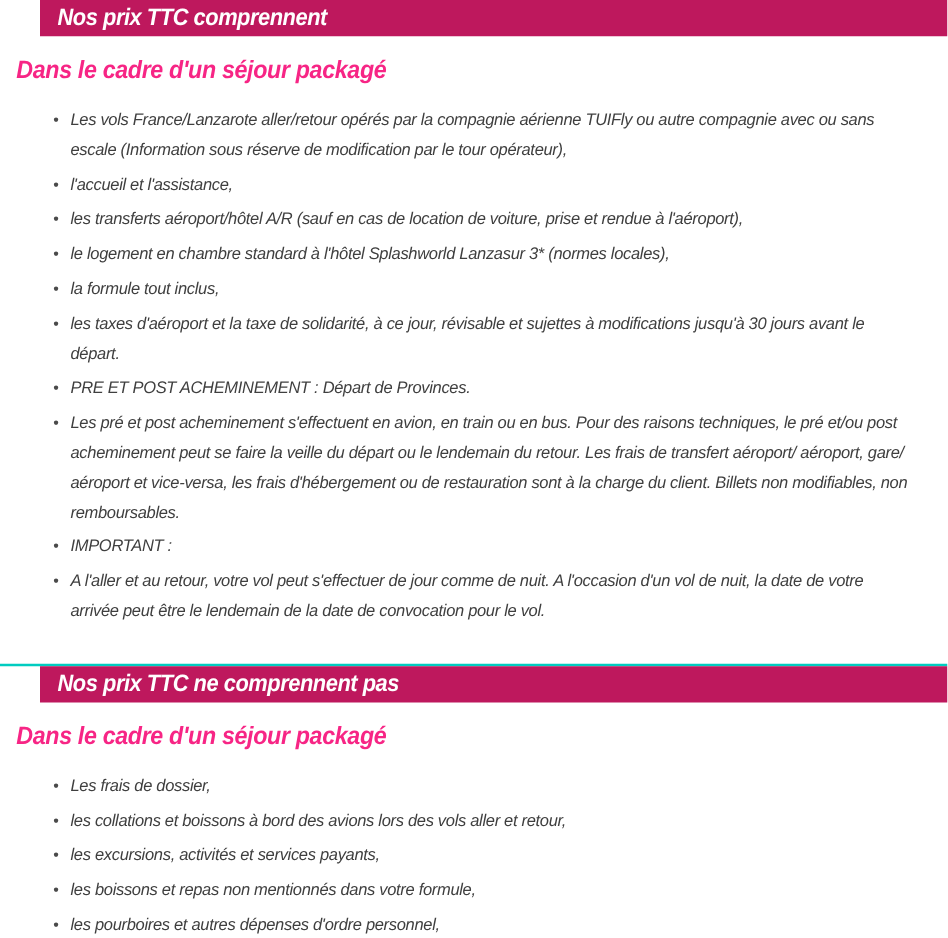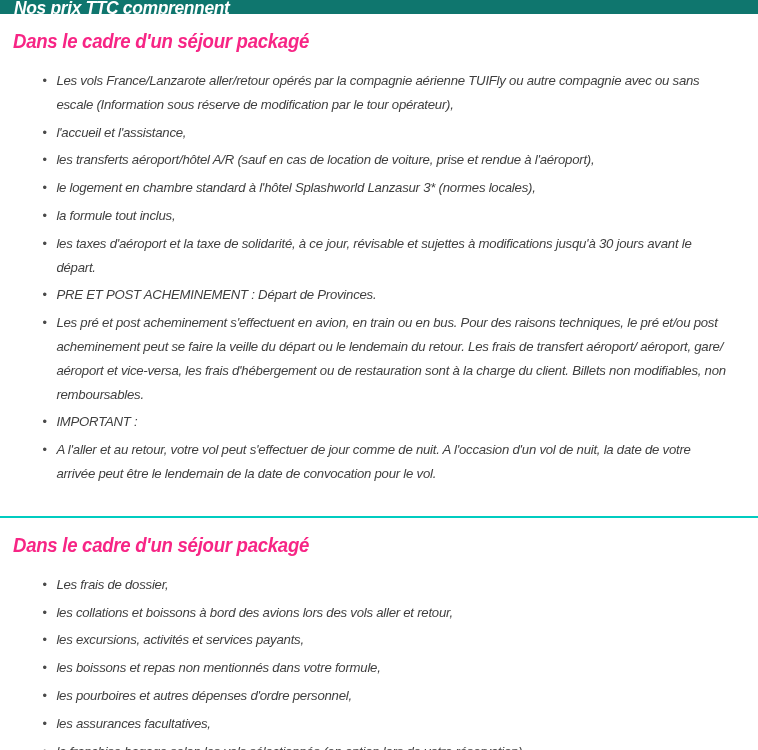--- a/index.html
+++ b/index.html
@@ -14,26 +14,27 @@
     font-family: "Liberation Sans", sans-serif;
     color: #3a3a3a;
   }
   .page {
     width: 758px;
     position: relative;
   }
 
   
   .section-banner {
-    background: #0f766e;
-    height: 14px;
+    background: #be185d;
+    height: 29px;
     display: flex;
     align-items: center;
     padding-left: 14px;
     box-sizing: border-box;
+    margin-left: 32px;
   }
   .section-banner .banner-title {
     color: #ffffff;
     font-family: "Liberation Sans", sans-serif;
     font-style: italic;
     font-weight: bold;
     font-size: 19px;
     letter-spacing: -0.4px;
     transform: scaleX(0.92);
     transform-origin: left center;
@@ -118,20 +119,23 @@
       <li>PRE ET POST ACHEMINEMENT : Départ de Provinces.</li>
       <li>Les pré et post acheminement s'effectuent en avion, en train ou en bus. Pour des raisons techniques, le pré et/ou post acheminement peut se faire la veille du départ ou le lendemain du retour. Les frais de transfert aéroport/ aéroport, gare/ aéroport et vice-versa, les frais d'hébergement ou de restauration sont à la charge du client. Billets non modifiables, non remboursables.</li>
       <li>IMPORTANT :</li>
       <li>A l'aller et au retour, votre vol peut s'effectuer de jour comme de nuit. A l'occasion d'un vol de nuit, la date de votre arrivée peut être le lendemain de la date de convocation pour le vol.</li>
     </ul>
 
   <div class="spacer-after-list-1"></div>
 
   <div class="teal-rule"></div>
 
+  <div class="section-banner">
+    <span class="banner-title">Nos prix TTC ne comprennent pas</span>
+  </div>
 
   <div class="subheading">Dans le cadre d'un séjour packagé</div>
 
   <ul class="bullets" id="list-1">
       <li>Les frais de dossier,</li>
       <li>les collations et boissons à bord des avions lors des vols aller et retour,</li>
       <li>les excursions, activités et services payants,</li>
       <li>les boissons et repas non mentionnés dans votre formule,</li>
       <li>les pourboires et autres dépenses d'ordre personnel,</li>
       <li>les assurances facultatives,</li>

